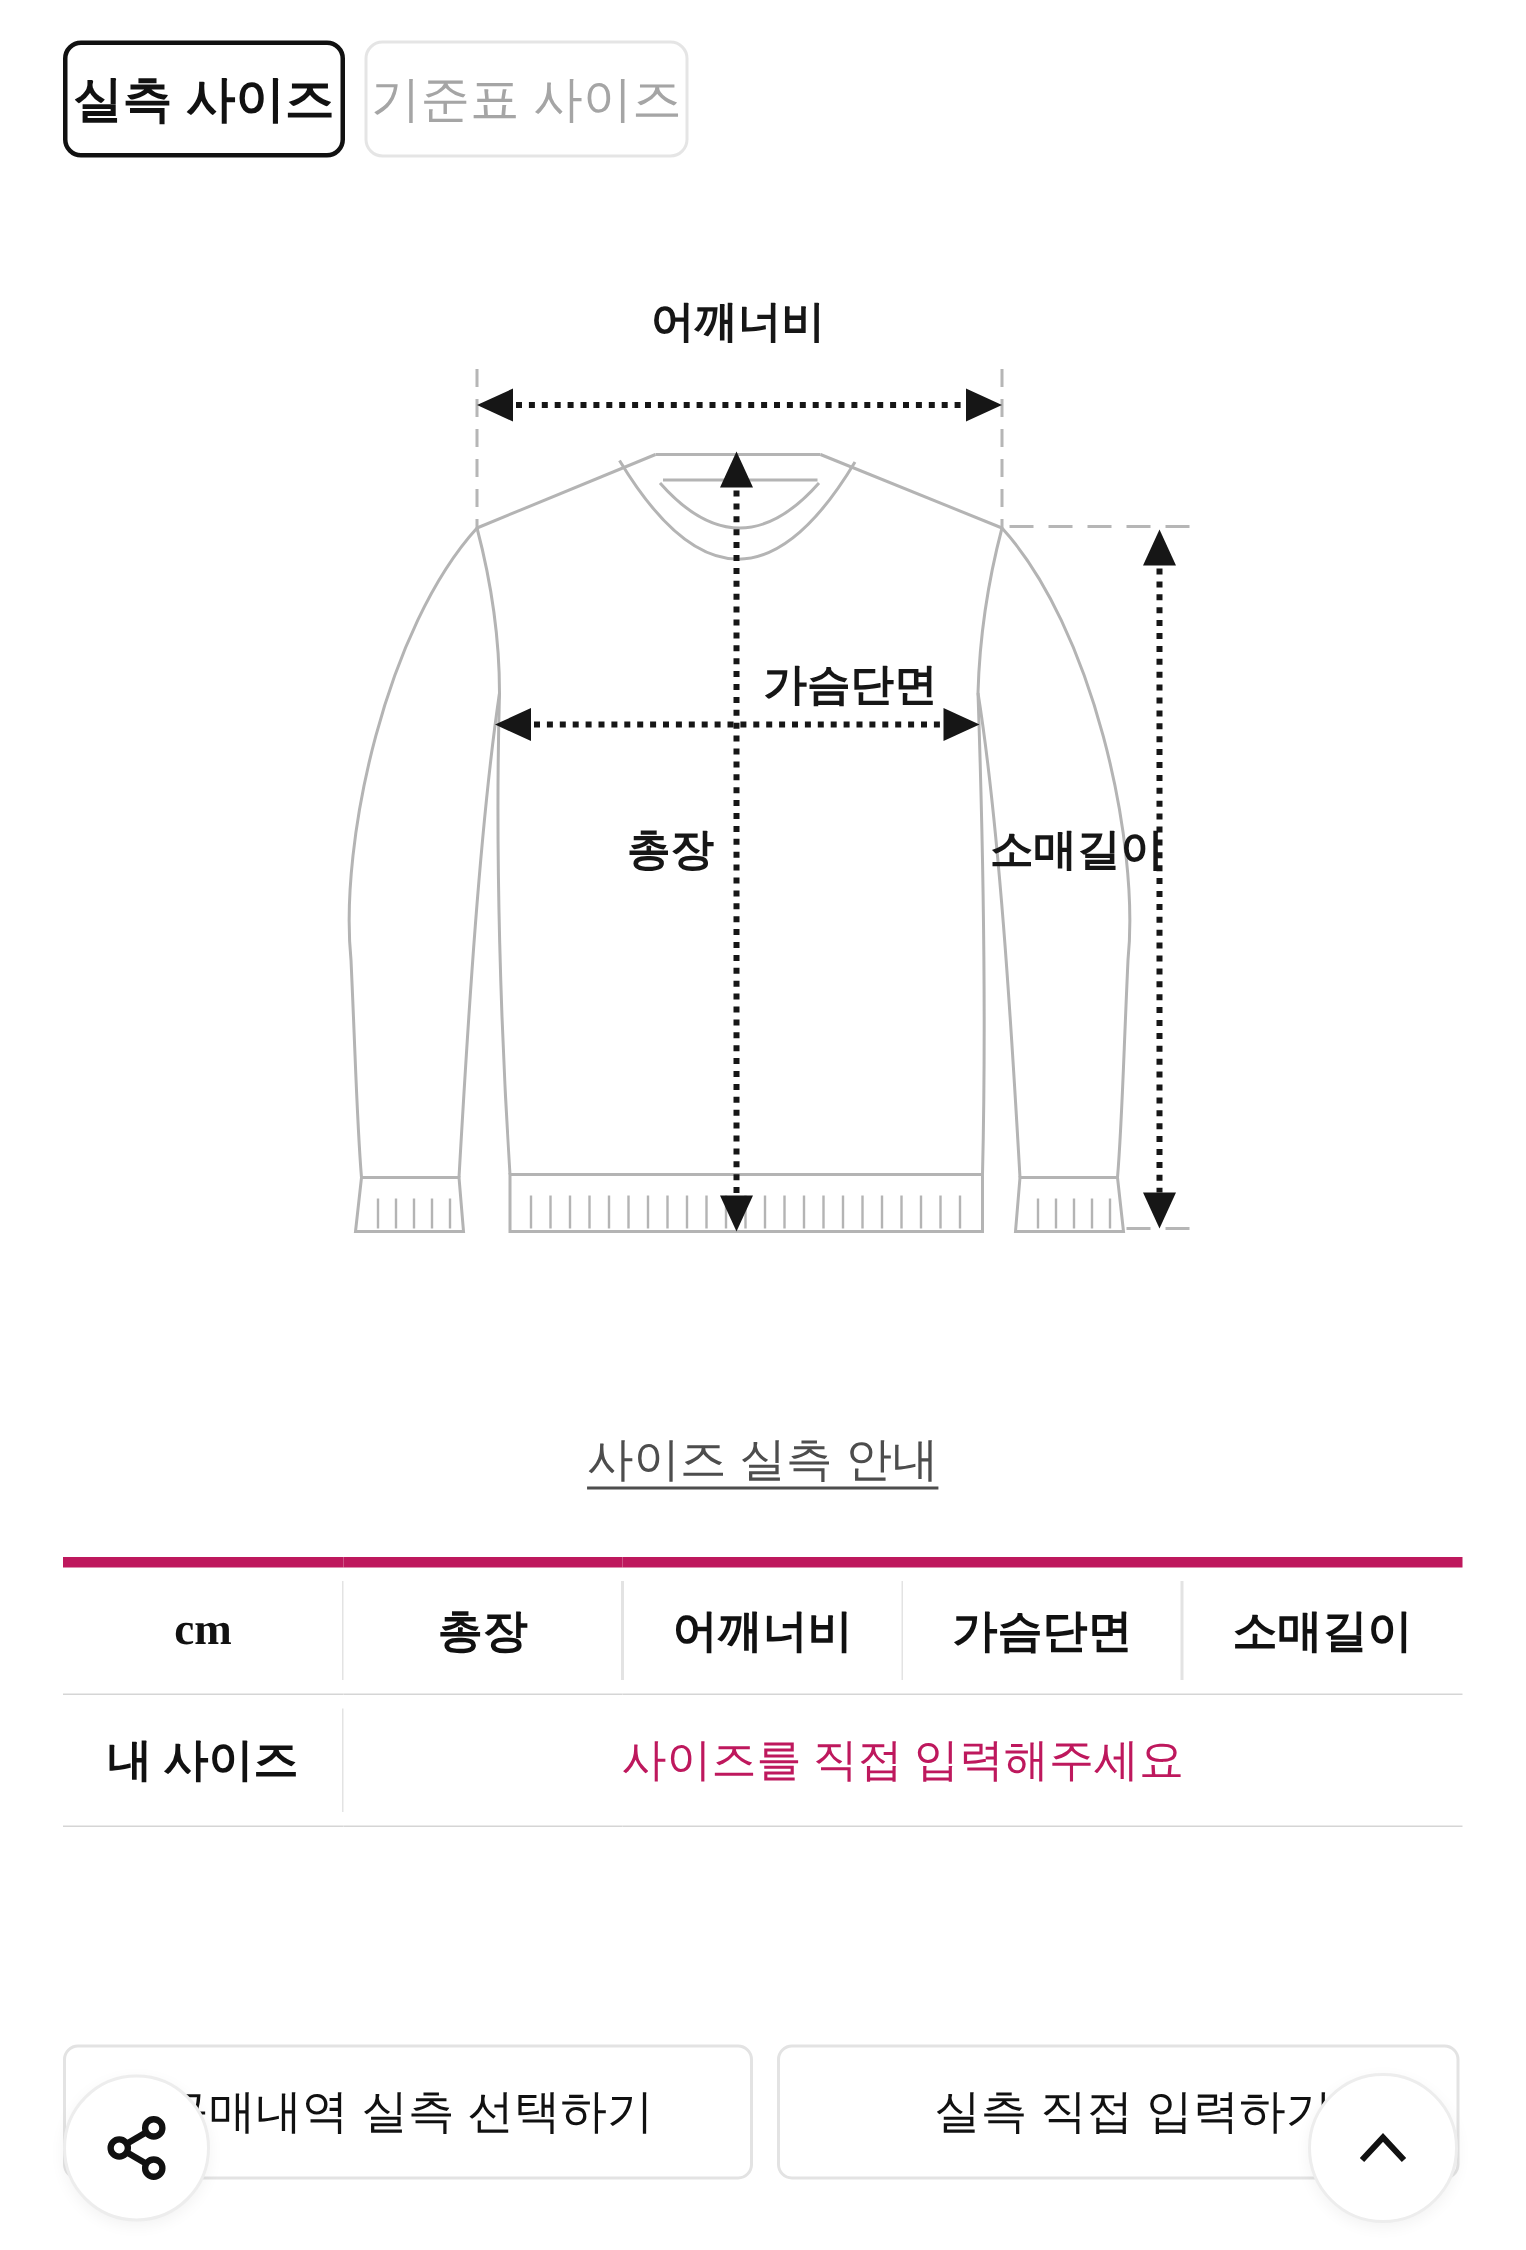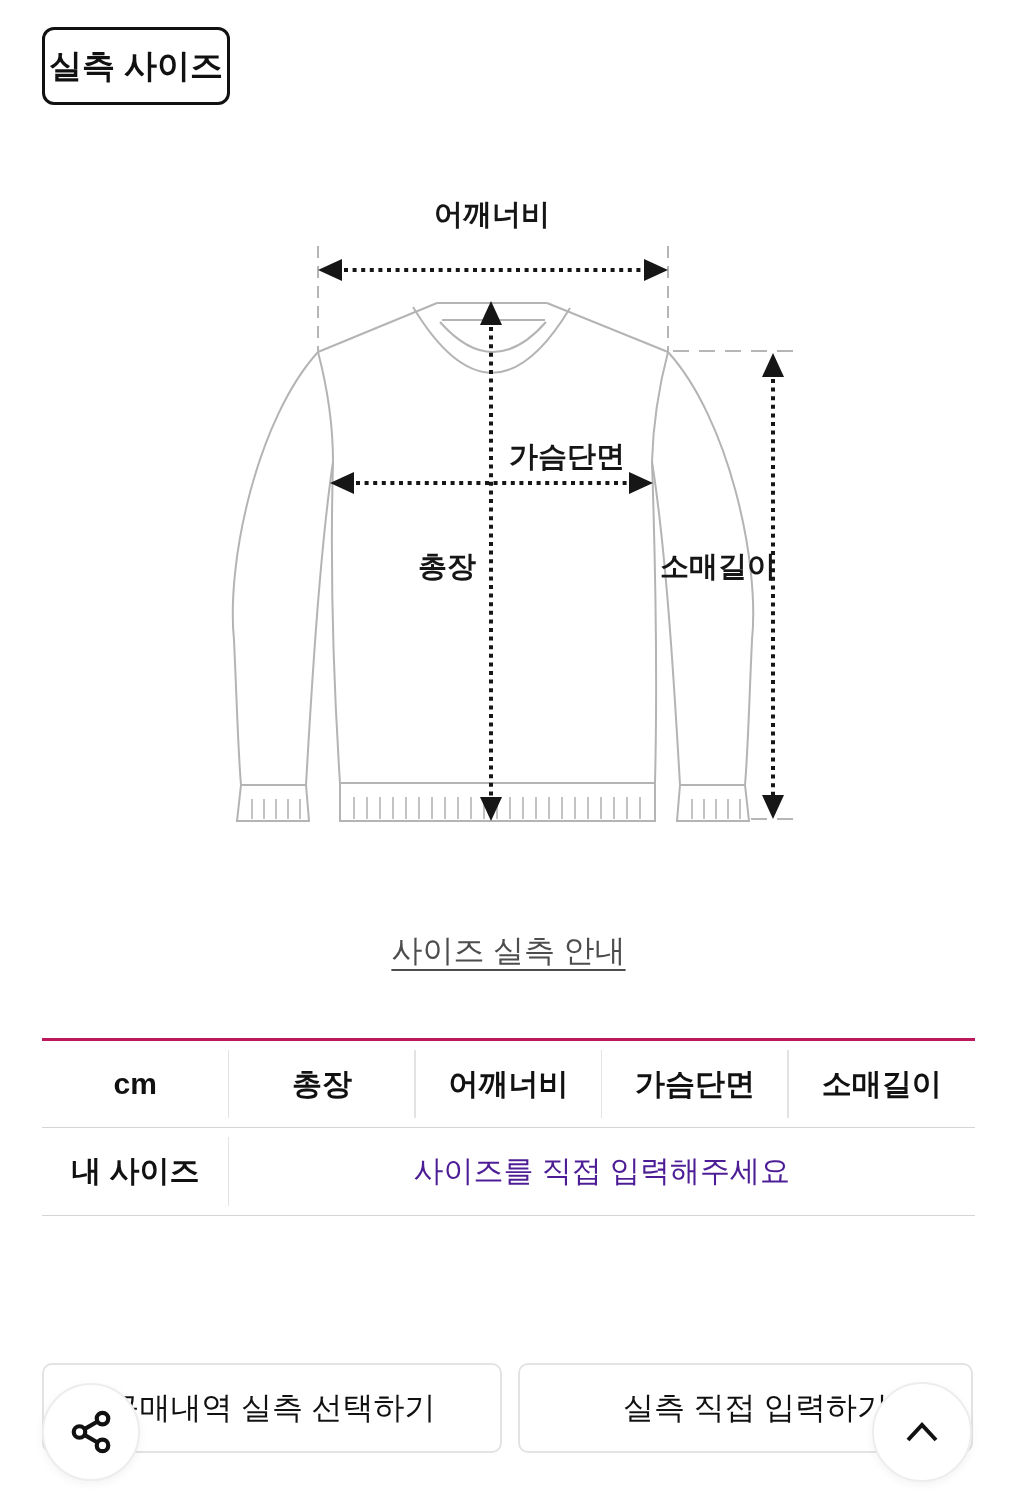--- a/index.html
+++ b/index.html
@@ -19,30 +19,30 @@
   .tick{stroke:#b4b4b4;stroke-width:1.6;}
   .guide{stroke:#b6b6b6;stroke-width:2;fill:none;}
   .meas{stroke:#161616;stroke-width:4;fill:none;}
   .head{fill:#161616;stroke:none;}
   .dlabel{font-size:29px;font-weight:700;fill:#161616;text-anchor:middle;}
 
   
   .links{position:absolute;top:930px;left:0;width:1017px;display:flex;
          justify-content:center;gap:32px;}
   .link{font-size:31px;color:#4d4d4d;text-decoration:underline;
-        text-underline-offset:8px;text-decoration-thickness:2px;cursor:pointer;}
+        text-underline-offset:8px;text-decoration-thickness:2px;cursor:pointer;margin-top:22px;}
 
   
   table.size{position:absolute;top:1038px;left:42px;width:933px;
              border-collapse:collapse;table-layout:fixed;}
-  table.size{border-top:3px solid #be185d;}
+  table.size{border-top:7px solid #be185d;font-family:Liberation Serif, serif;}
   table.size tr{border-bottom:1px solid #d5d5d5;}
   table.size th,table.size td{padding:0;text-align:center;vertical-align:middle;font-size:30px;}
   table.size th{color:#111;font-weight:600;}
-  table.size td{color:#4c1d95;font-weight:400;}
+  table.size td{color:#be185d;font-weight:400;}
   tr.rh{height:88px;} tr.rf{height:84px;}
   .vsep{position:relative;}
   .vsep::before{content:"";position:absolute;left:-1px;top:9px;bottom:9px;width:1.5px;background:#e3e3e3;}
 
   
   .action-btn{position:absolute;top:1363px;height:90px;background:#fff;
       border:2px solid #e3e3e3;border-radius:10px;box-sizing:border-box;
       display:flex;align-items:center;justify-content:center;
       font-size:31px;color:#111;font-family:inherit;cursor:pointer;}
   .action-left{left:42px;width:460px;}
@@ -56,20 +56,23 @@
   .fab-top{left:872px;top:1382px;width:100px;height:100px;}
 </style>
 </head>
 <body>
 
 <div class="page">
 
   <div class="tabs">
     <div class="tab active">
       <span>실측 사이즈</span>
+    </div>
+    <div class="tab inactive">
+      <span>기준표 사이즈</span>
     </div>
   </div>
 
   <svg class="diagram" width="1017" height="720" viewBox="0 0 1017 720">
 
     <g>
       <line class="guide" x1="318" y1="86" x2="318" y2="192" stroke-dasharray="12 8"></line>
       <line class="guide" x1="668" y1="86" x2="668" y2="192" stroke-dasharray="12 8"></line>
       <line class="guide" x1="673" y1="191" x2="793" y2="191" stroke-dasharray="16 10"></line>
       <line class="guide" x1="751" y1="659" x2="796" y2="659" stroke-dasharray="16 10"></line>

